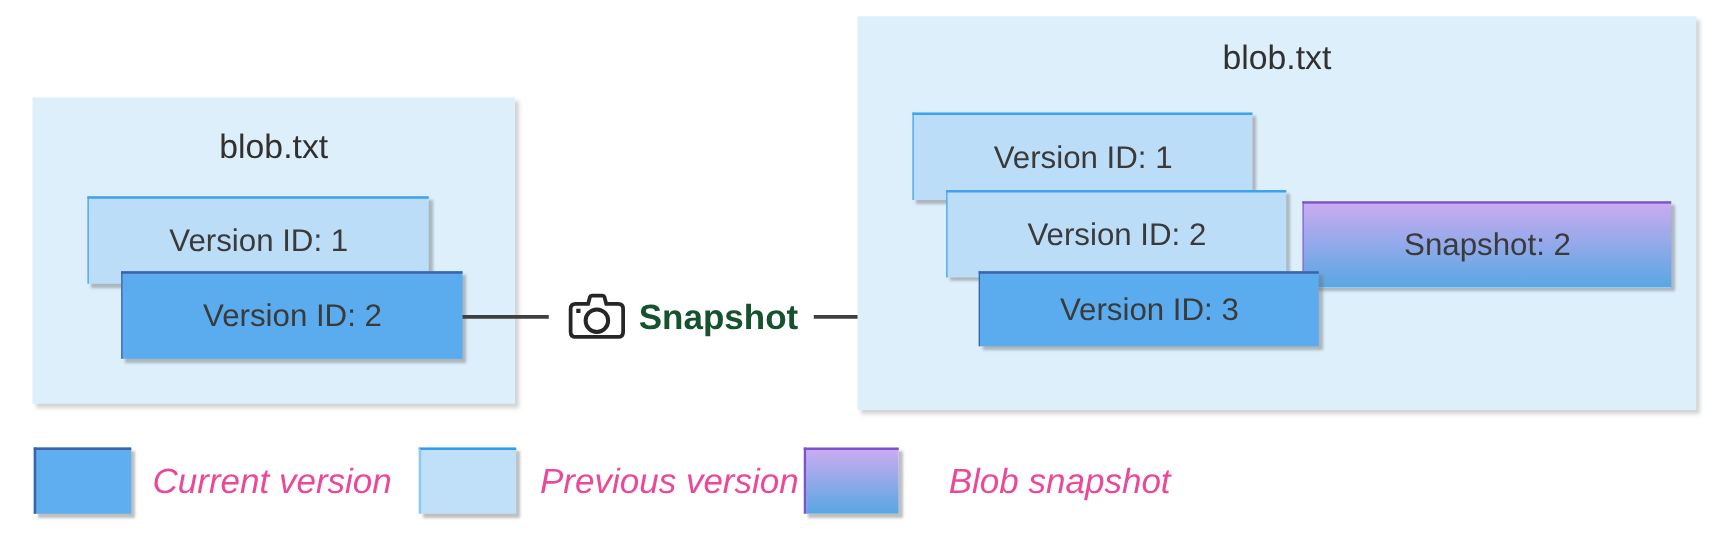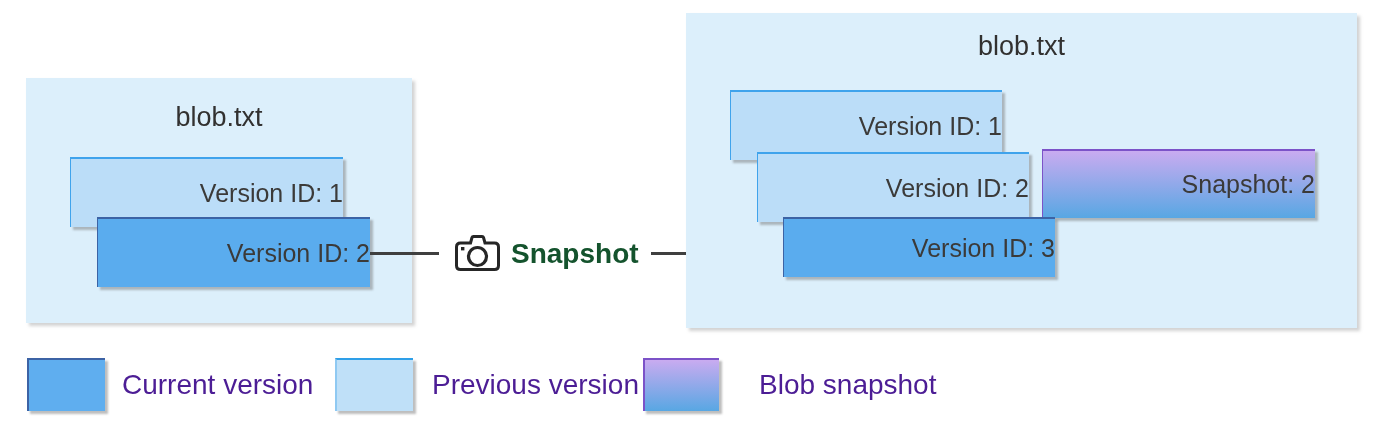--- a/index.html
+++ b/index.html
@@ -9,21 +9,21 @@
   }
   .panel{
     position:absolute;background:#dceffb;
     box-shadow:3px 3px 3px rgba(130,130,130,0.35);
   }
   .panel-title{
     position:absolute;left:0;width:100%;text-align:center;
     font-size:27px;color:#323130;
   }
   .vbox{
-    position:absolute;display:flex;align-items:center;justify-content:flex-end;
+    position:absolute;display:flex;align-items:center;justify-content:center;
     font-size:25px;color:#3b3a39;
     box-shadow:3px 3px 2px rgba(110,110,110,0.45);
     box-sizing:border-box;
   }
   .vbox.previous{
     background:#bbddf8;
     border-top:2px solid #3fa3ec;border-left:1px solid #3fa3ec;
   }
   .vbox.current{
     background:#5aacee;
@@ -50,21 +50,21 @@
   .legend-swatch.current{
     background:#5faeef;border-top:2px solid #3c63a5;border-left:2px solid #3c63a5;
   }
   .legend-swatch.previous{
     background:#bfe0f8;border-top:2px solid #2e9fe8;border-left:2px solid #8fc9f2;
   }
   .legend-swatch.snapshot{
     background:linear-gradient(180deg,#c9abf0 0%,#58a7e3 100%);
     border-top:2px solid #7c52c8;border-left:2px solid #7c52c8;
   }
-  .legend-label{position:absolute;font-size:28px;color:#4c1d95;line-height:32px;}
+  .legend-label{position:absolute;font-size:28px;color:#ec4899;line-height:32px;font-style:italic;}
 </style>
 </head>
 <body>
 
 <div class="stage">
 
   <div class="panel" style="left:26px;top:78px;width:386px;height:245px;">
     <div class="panel-title" style="top:24px;">blob.txt</div>
     <div class="vbox previous" style="left:44px;top:79px;width:273px;height:70px;">
       <span>Version ID: 1</span>
@@ -88,21 +88,21 @@
   <div class="arrowhead" style="left:769px;top:245px;"></div>
 
   <div class="panel" style="left:686px;top:13px;width:671px;height:315px;">
     <div class="panel-title" style="top:18px;">blob.txt</div>
     <div class="vbox previous" style="left:44px;top:77px;width:272px;height:70px;">
       <span>Version ID: 1</span>
     </div>
     <div class="vbox previous" style="left:71px;top:139px;width:272px;height:70px;">
       <span>Version ID: 2</span>
     </div>
-    <div class="vbox snapshot" style="left:356px;top:136px;width:273px;height:69px;">
+    <div class="vbox snapshot" style="left:356px;top:148px;width:295px;height:69px;">
       <span>Snapshot: 2</span>
     </div>
     <div class="vbox current" style="left:97px;top:204px;width:272px;height:60px;">
       <span>Version ID: 3</span>
     </div>
   </div>
 
   <div class="legend-swatch current" style="left:27px;top:358px;width:78px;height:53px;"></div>
   <div class="legend-label" style="left:122px;top:369px;">Current version</div>
 

